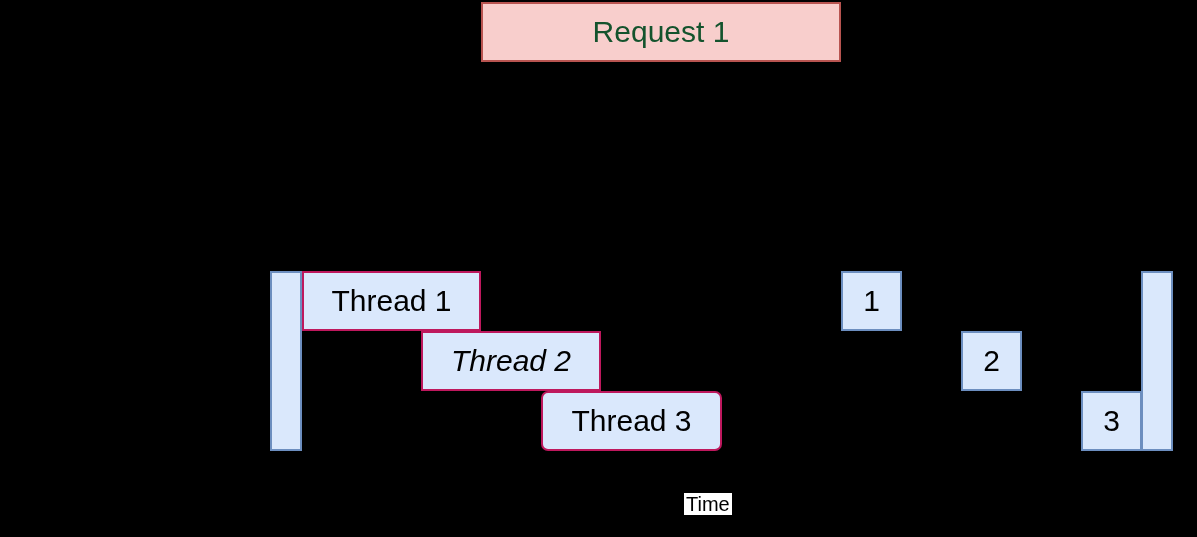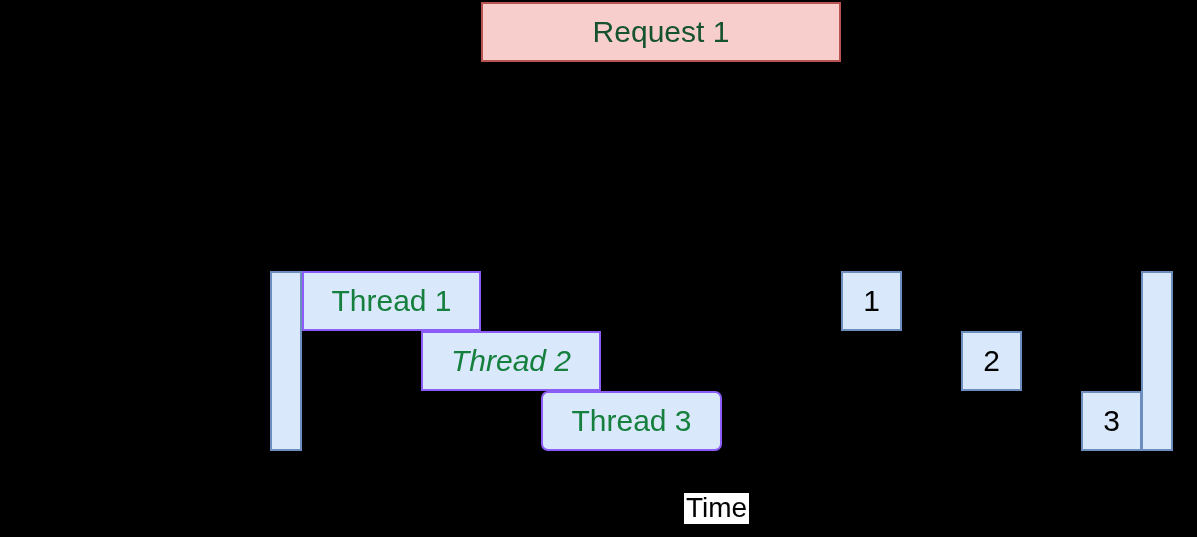--- a/index.html
+++ b/index.html
@@ -24,41 +24,41 @@
   }
   .request-box {
     background: #f8cecc;
     border: 2px solid #b85450;
     color: #14532d;
     font-size: 30px;
     line-height: 1;
   }
   .thread-box {
     background: #dae8fc;
-    border: 2px solid #8b5cf6;
-    color: #15803d;
+    border: 2px solid #be185d;
+    color: #000000;
     font-size: 30px;
     line-height: 1;
   }
   .marker-box {
     background: #dae8fc;
     border: 2px solid #6c8ebf;
     color: #000000;
     font-size: 30px;
     line-height: 1;
   }
   .rail {
     background: #dae8fc;
     border: 2px solid #6c8ebf;
   }
   .axis-label {
     position: absolute;
     background: #ffffff;
     color: #000000;
-    font-size: 28px;
+    font-size: 20px;
     line-height: 1.1;
     padding: 0 2px;
     white-space: nowrap;
   }
 </style>
 </head>
 <body>
 
 <div id="canvas">
 

